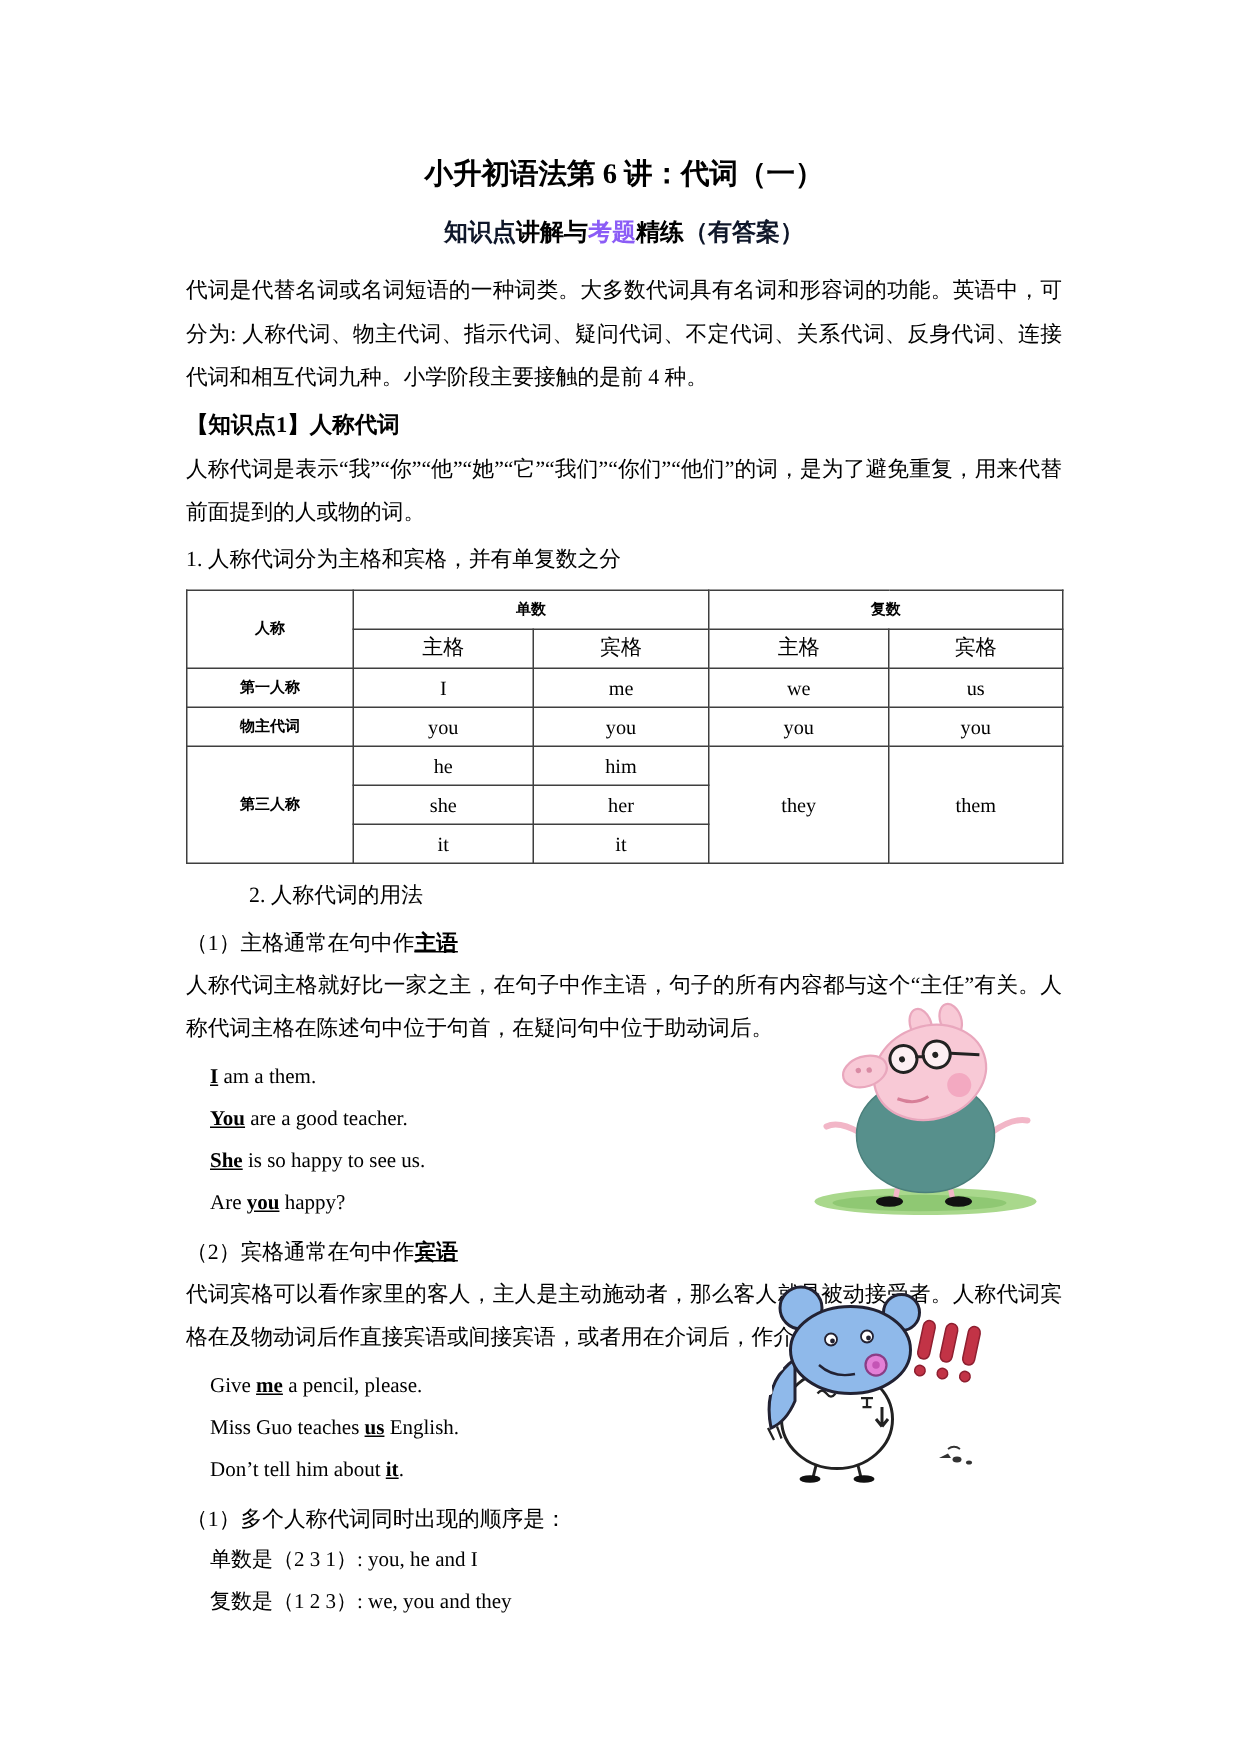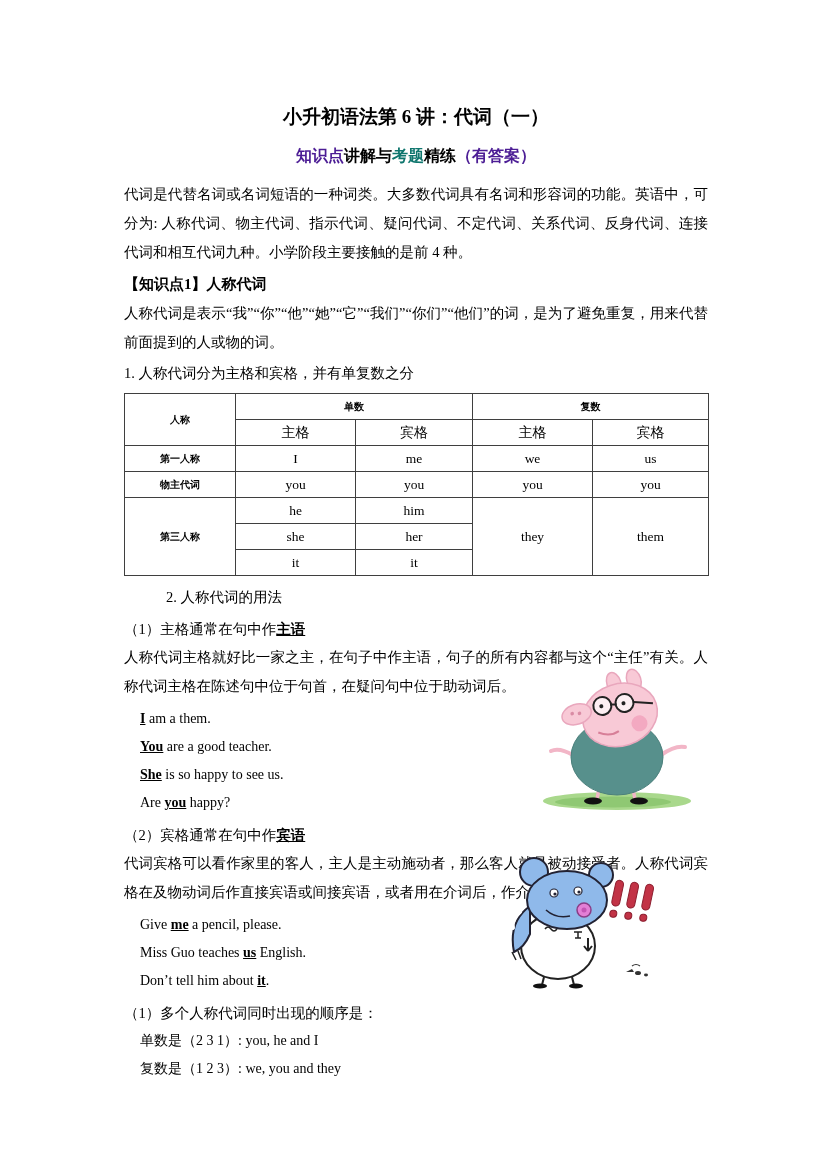--- a/index.html
+++ b/index.html
@@ -3,22 +3,22 @@
 <meta charset="utf-8">
 <style>
   html,body{margin:0;padding:0;background:#ffffff;}
   body{width:827px;height:1169px;position:relative;overflow:hidden;
        font-family:"Liberation Serif","DejaVu Serif",serif;color:#000;}
   .page{position:absolute;left:0;top:0;width:827px;height:1169px;background:#fff;}
   .content{position:absolute;left:124px;top:104px;width:584px;}
 
   .doc-title{font-size:19px;font-weight:bold;text-align:center;line-height:26px;margin:0;}
   .doc-subtitle{font-size:16px;font-weight:bold;text-align:center;line-height:22px;margin-top:15px;}
-  .red{color:#4c1d95;}
-  .blue{color:#0f766e;}
+  .red{color:#0f172a;}
+  .blue{color:#8b5cf6;}
 
   p{margin:0;}
   .body-par{font-size:14.5px;line-height:29px;text-align:justify;margin-top:13px;}
   .kp-heading{font-size:15px;font-weight:bold;line-height:29px;margin-top:3px;}
   .plain-line{font-size:14.5px;line-height:28px;margin-top:2px;}
   .sub-heading{font-size:14.5px;line-height:28px;margin-top:4px;}
   .u-bold{font-weight:bold;text-decoration:underline;}
 
   table.pronoun{border-collapse:collapse;width:584px;margin-top:6px;table-layout:fixed;
                 font-size:14px;text-align:center;}

